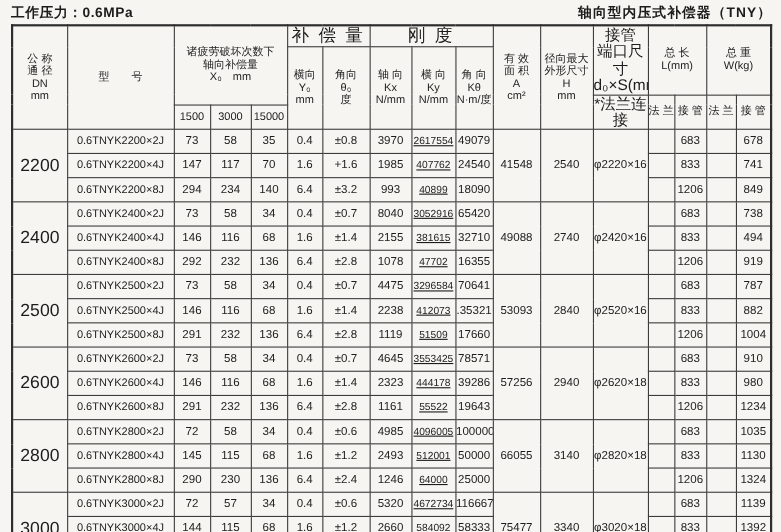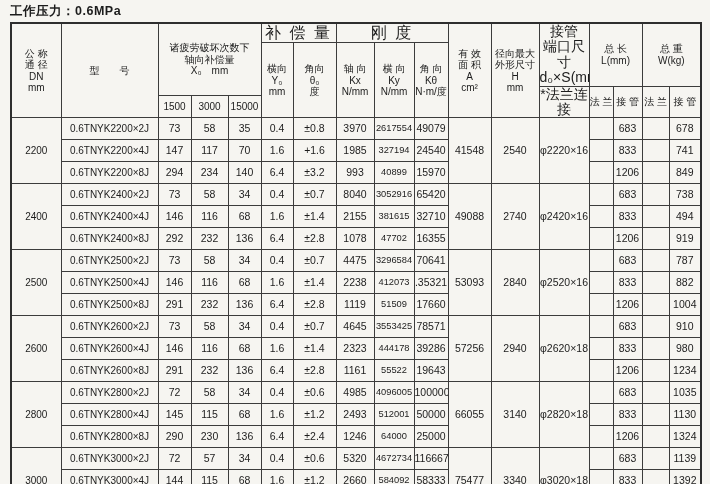--- a/index.html
+++ b/index.html
@@ -35,33 +35,34 @@
   thead th{
     font-size:10px;line-height:1.15;
     white-space:pre-line;
   }
   thead th.small{font-size:14px;line-height:1.1;}
   thead th.grp{font-size:16px;letter-spacing:2px;}
   tbody td{
     font-size:10.5px;height:21px;line-height:21px;white-space:nowrap;
   }
   tbody td.model{font-size:10px;letter-spacing:0;}
-  tbody td.ky{font-size:9.3px;}
-  tbody td.dn{font-size:10px;}
+  tbody td.ky{font-size:9.3px;text-decoration:underline;}
+  tbody td.dn{font-size:16px;}
   .hr1{height:16px;} .hr2{height:12px;} .hr3{height:8px;} .hr4{height:20px;}
   .footnote{
     position:absolute;left:10px;top:484px;width:700px;
     font-size:11px;font-weight:bold;letter-spacing:.3px;
   }
 </style>
 </head>
 <body>
 
 <div class="topbar">
   <span class="left">工作压力：0.6MPa</span>
+  <span class="right">轴向型内压式补偿器（TNY）</span>
 </div>
 
 <table class="spec">
   <colgroup>
     <col style="width:50px">
       <col style="width:97px">
     <col style="width:33px">
       <col style="width:37px">
       <col style="width:33px">
     <col style="width:32px">
@@ -156,37 +157,37 @@
         <td>678</td>
       </tr>
       <tr>
         <td class="model">0.6TNYK2200×4J</td>
         <td>147</td>
         <td>117</td>
         <td>70</td>
         <td>1.6</td>
         <td>+1.6</td>
         <td>1985</td>
-        <td class="ky">327194</td>
+        <td class="ky">407762</td>
         <td>24540</td>
         <td></td>
         <td>833</td>
         <td></td>
         <td>741</td>
       </tr>
       <tr>
         <td class="model">0.6TNYK2200×8J</td>
         <td>294</td>
         <td>234</td>
         <td>140</td>
         <td>6.4</td>
         <td>±3.2</td>
         <td>993</td>
         <td class="ky">40899</td>
-        <td>15970</td>
+        <td>18090</td>
         <td></td>
         <td>1206</td>
         <td></td>
         <td>849</td>
       </tr>
       <tr>
         <td rowspan="3" class="dn">2400</td>
         <td class="model">0.6TNYK2400×2J</td>
         <td>73</td>
         <td>58</td>

